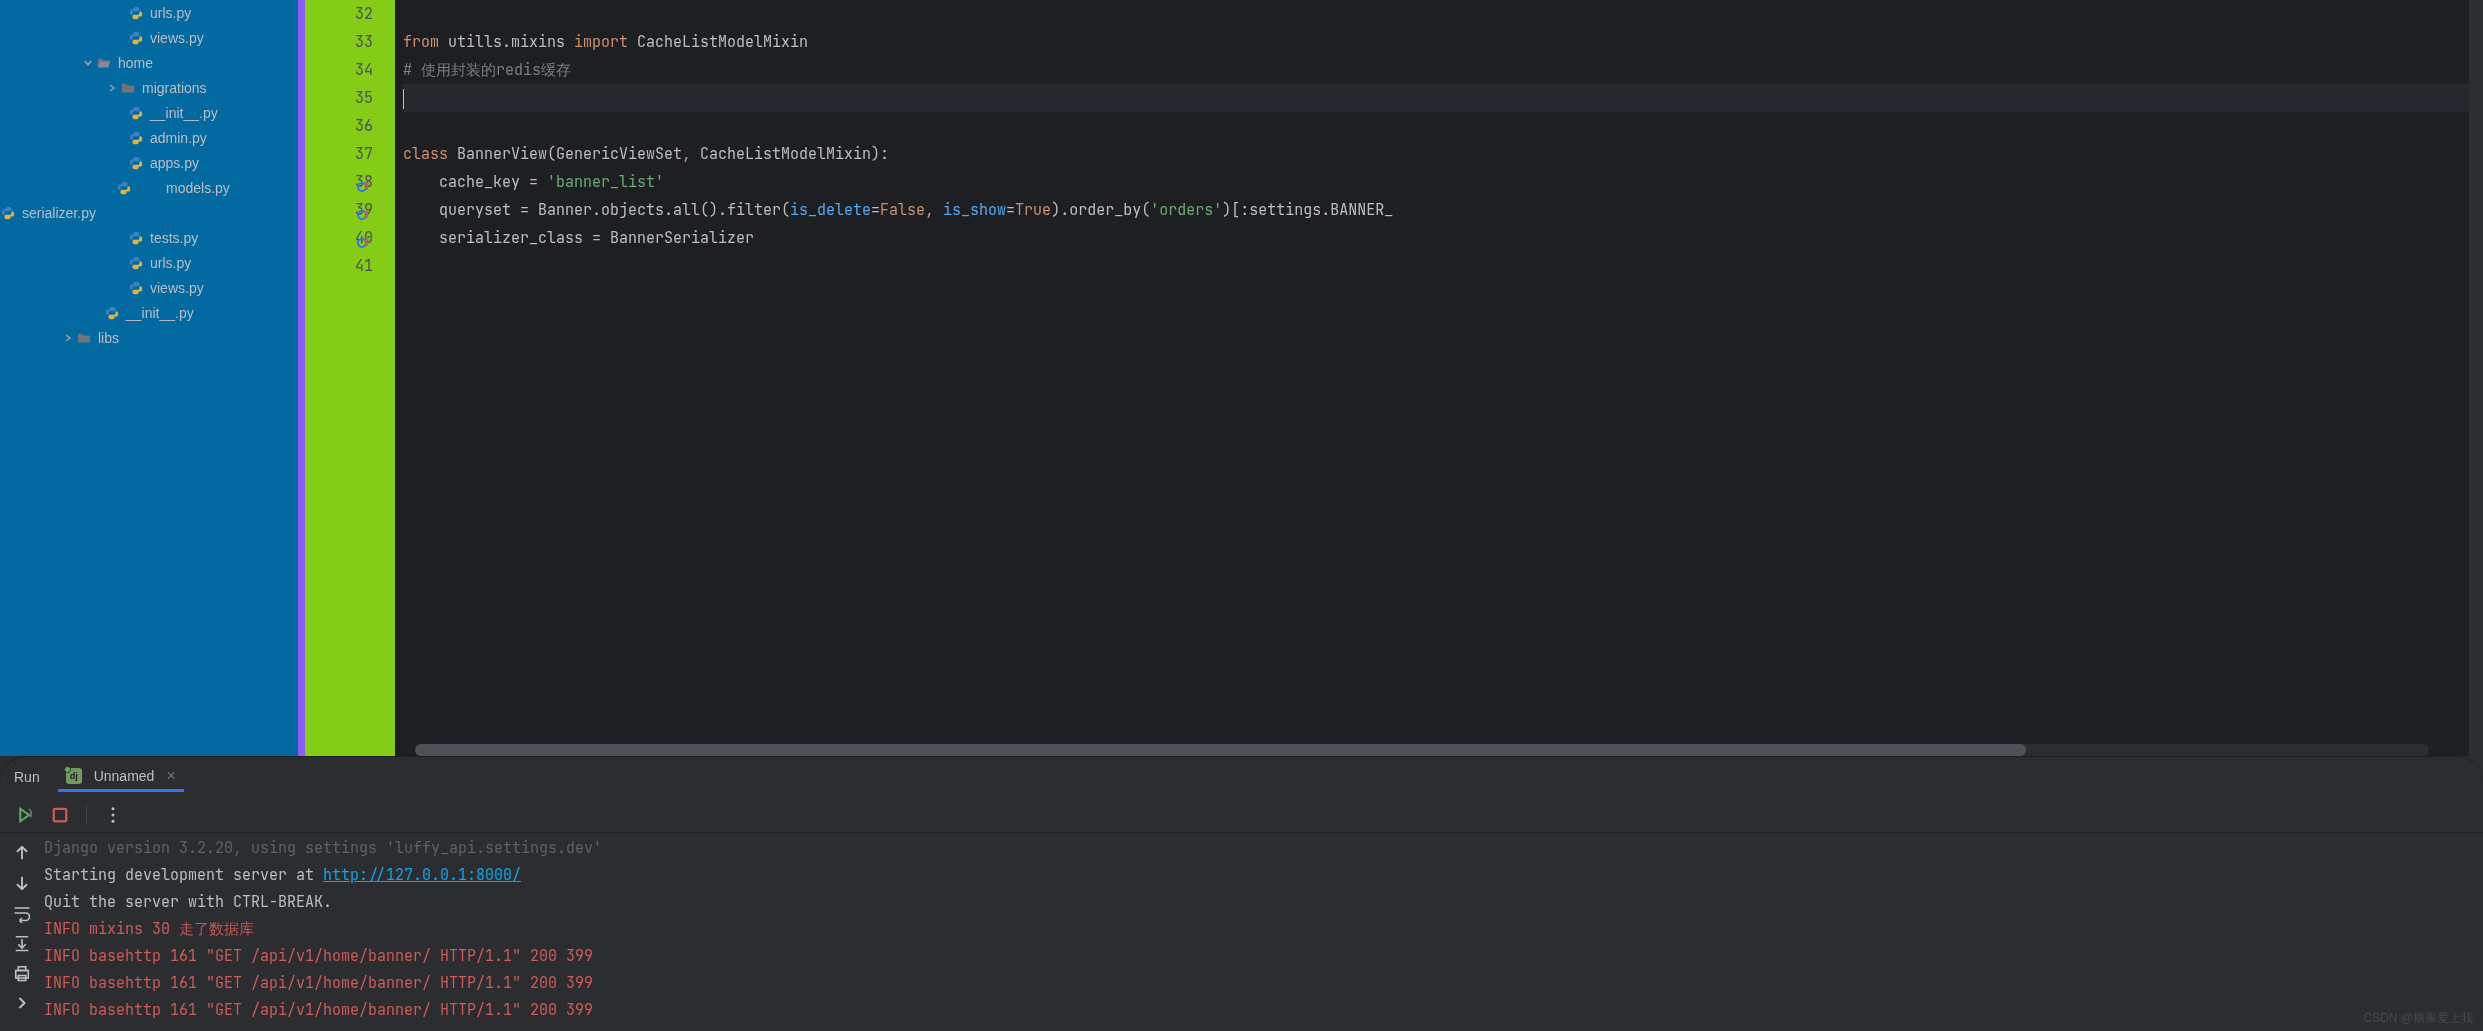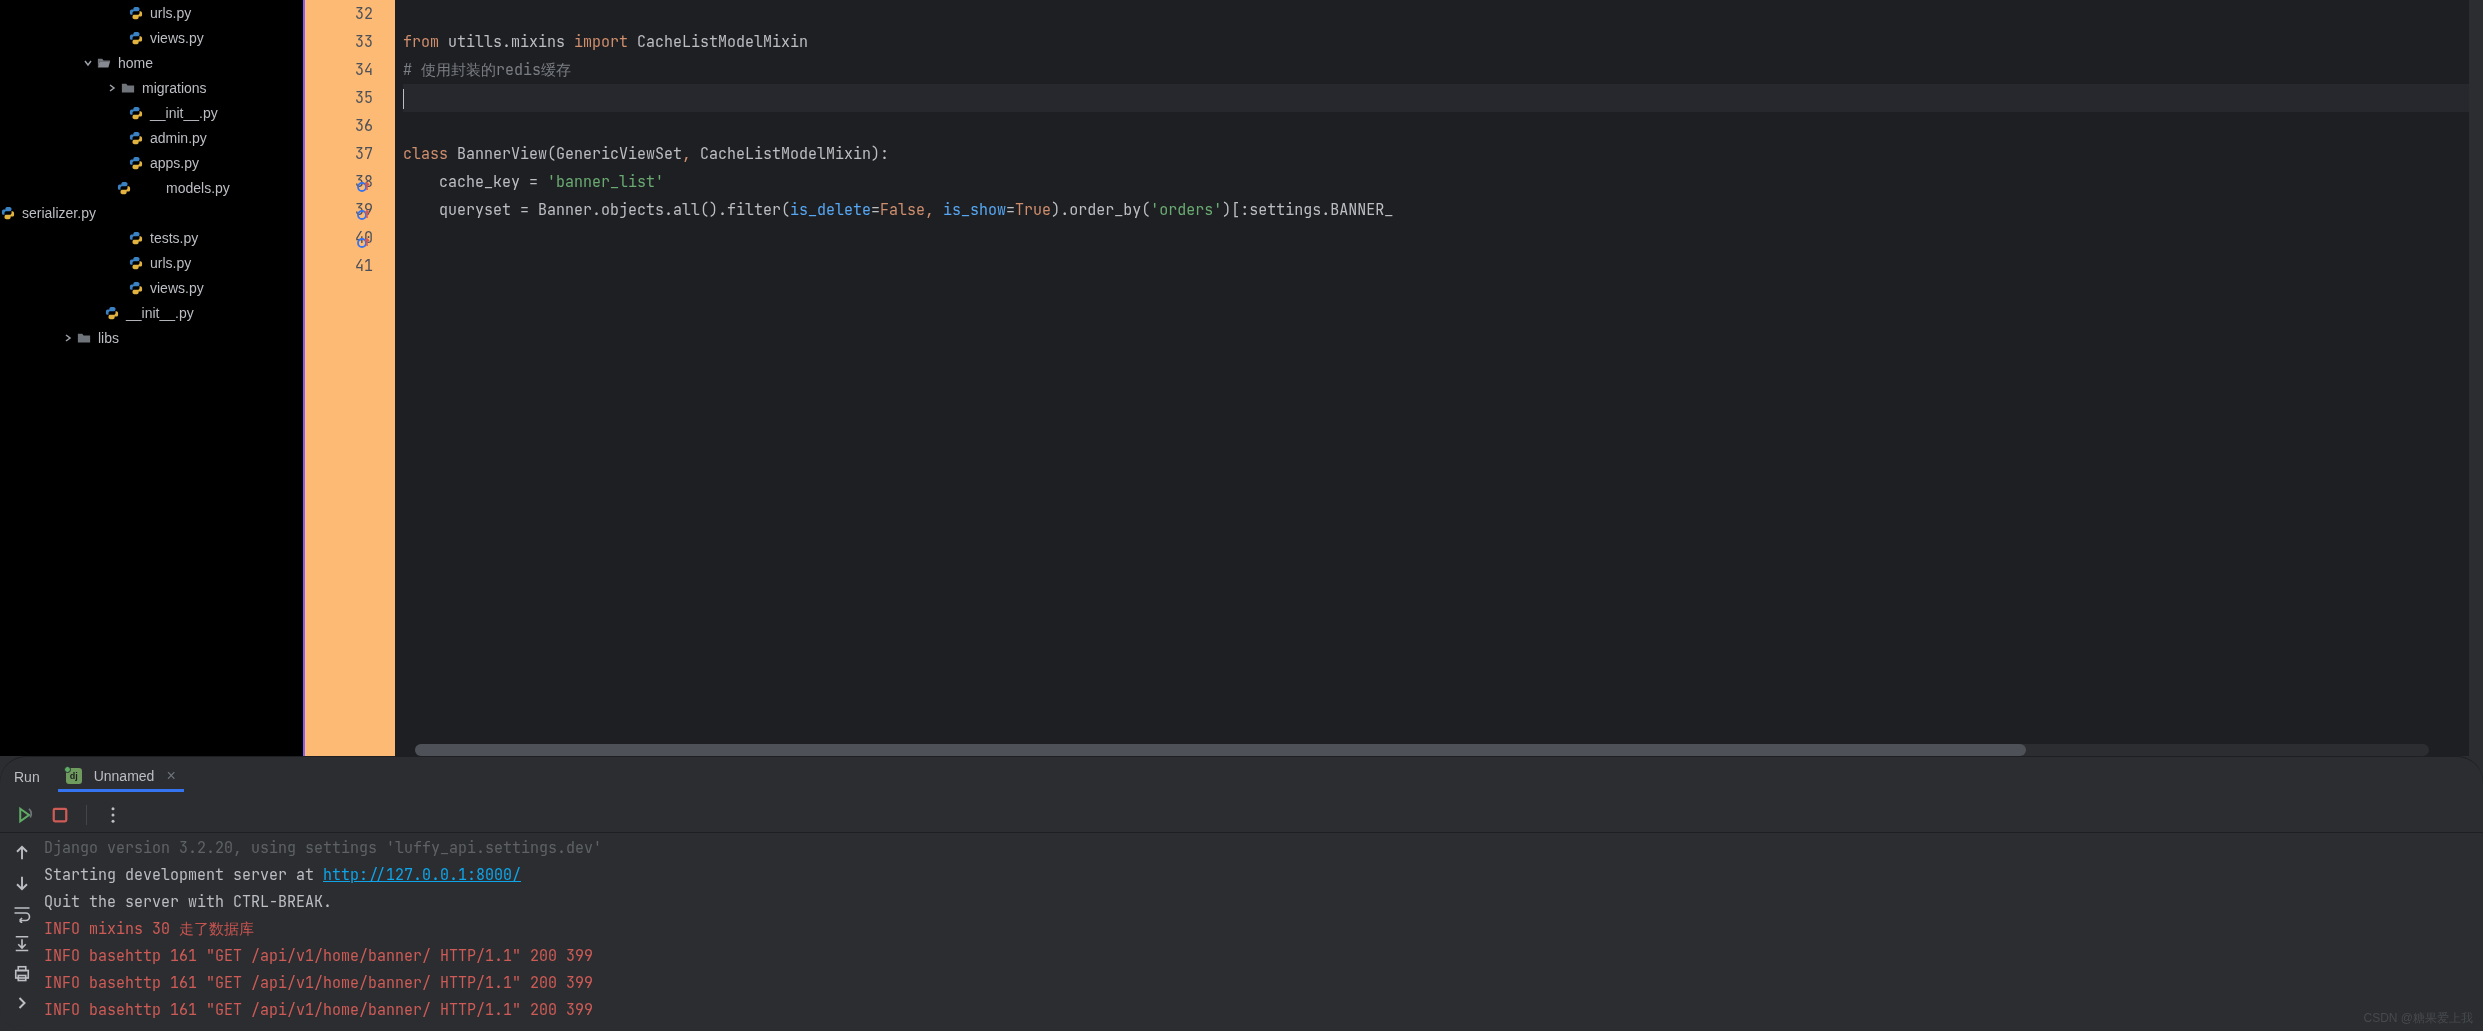--- a/index.html
+++ b/index.html
@@ -13,23 +13,23 @@
   flex-direction: column;
   overflow: hidden;
 }
 .main-area {
   display: flex;
   flex: 1;
   min-height: 0;
 }
 .sidebar {
   width: 305px;
-  background: #000000;
+  background: #0369a1;
   overflow-y: auto;
-  border-right: 2px solid #8b5cf6;
+  border-right: 7px solid #8b5cf6;
 }
 .tree-item {
   display: flex;
   align-items: center;
   height: 25px;
   cursor: pointer;
   color: #bcbec4;
 }
 .chevron {
   width: 16px;
@@ -65,21 +65,21 @@
 .code-area {
   flex: 1;
   display: flex;
   font-family: "JetBrains Mono", Consolas, monospace;
   font-size: 15px;
   overflow: hidden;
   position: relative;
 }
 .gutter {
   width: 90px;
-  background: #fdba74;
+  background: #84cc16;
   color: #4b5059;
   text-align: right;
   padding-right: 22px;
   user-select: none;
   flex-shrink: 0;
 }
 .gutter-line { height: 28px; line-height: 28px; position: relative; }
 .gutter-icon {
   position: absolute;
   right: 2px;
@@ -400,20 +400,21 @@
         </div>
       <div class="code-lines" id="codelines">
         <div class="code-line"></div>
           <div class="code-line"><span class="kw">from </span>utills.mixins <span class="kw">import </span>CacheListModelMixin</div>
           <div class="code-line"><span class="comment"># 使用封装的redis缓存</span></div>
           <div class="code-line current"><span class="cursor"></span></div>
           <div class="code-line"></div>
           <div class="code-line"><span class="kw">class </span>BannerView(GenericViewSet<span class="kw">, </span>CacheListModelMixin):</div>
           <div class="code-line">    cache_key = <span class="str">'banner_list'</span></div>
           <div class="code-line">    queryset = Banner.objects.all().filter(<span class="param">is_delete</span>=<span class="kw">False</span><span class="kw">, </span><span class="param">is_show</span>=<span class="kw">True</span>).order_by(<span class="str">'orders'</span>)[:settings.BANNER_</div>
+          <div class="code-line">    serializer_class = BannerSerializer</div>
           <div class="code-line"></div>
           <div class="hscroll">
           <div class="hscroll-thumb"></div>
         </div>
       </div>
       <div class="editor-right-margin"></div>
     </div>
   </div>
 </div>
 

